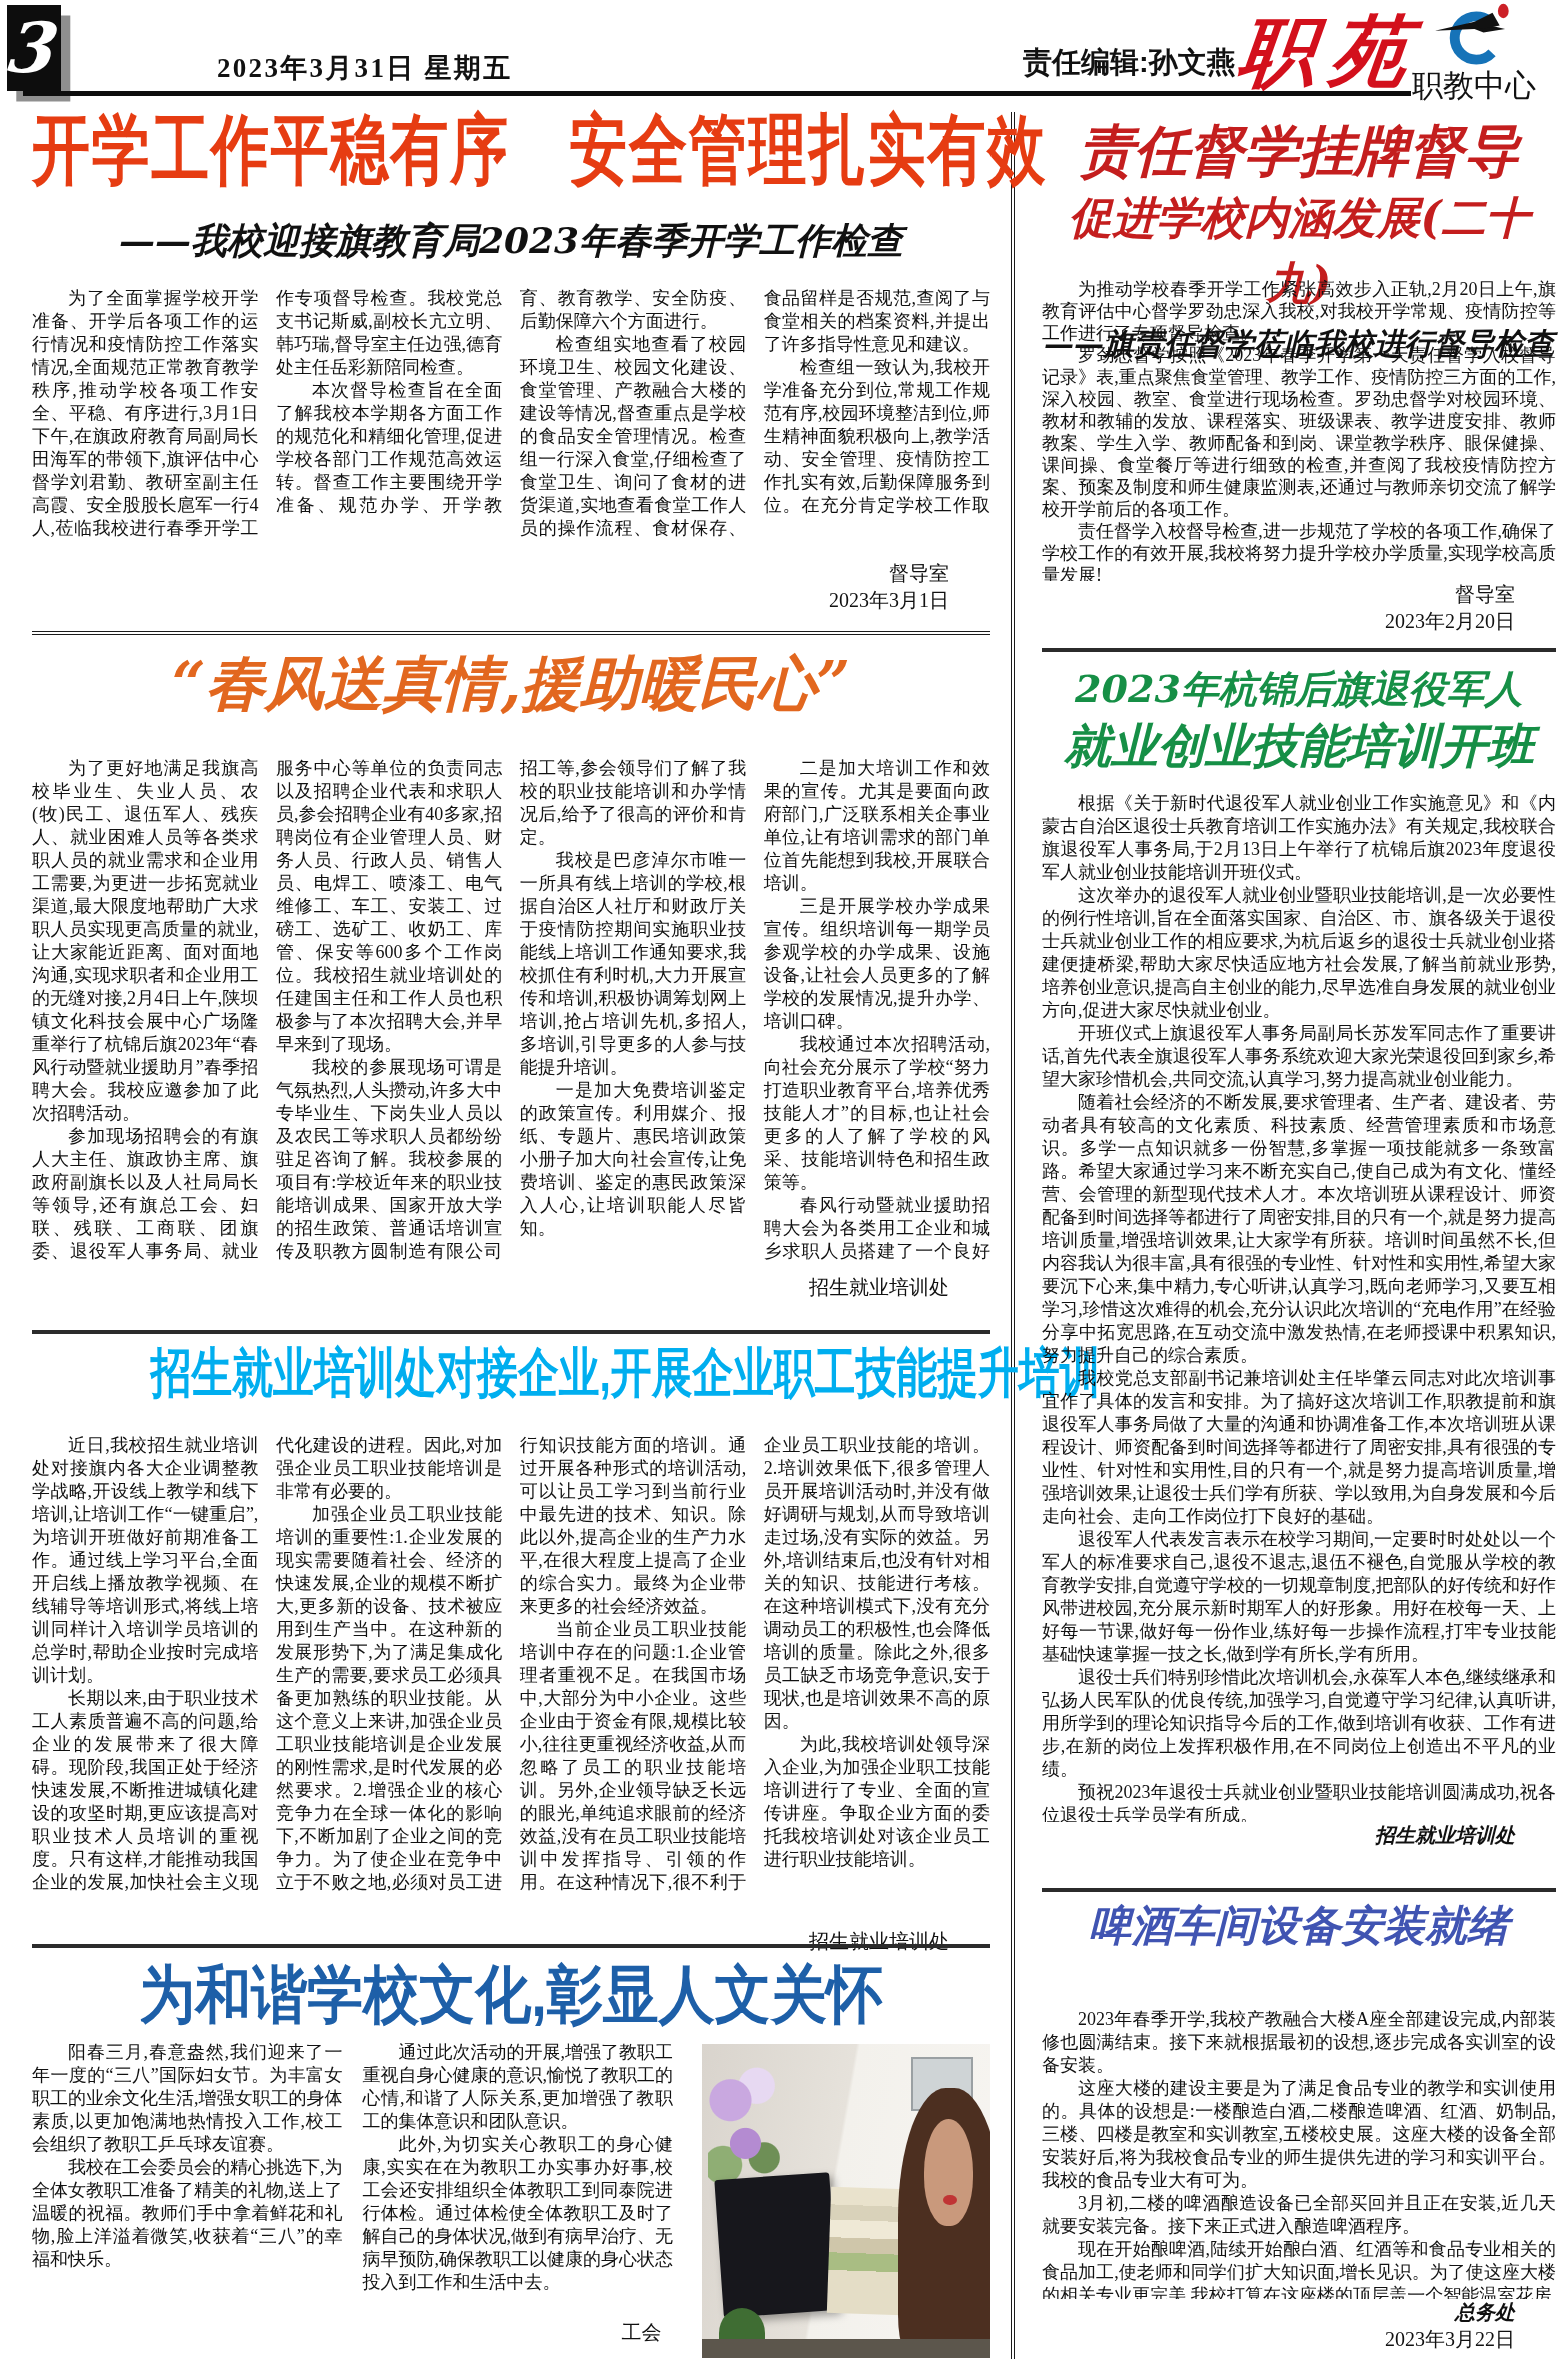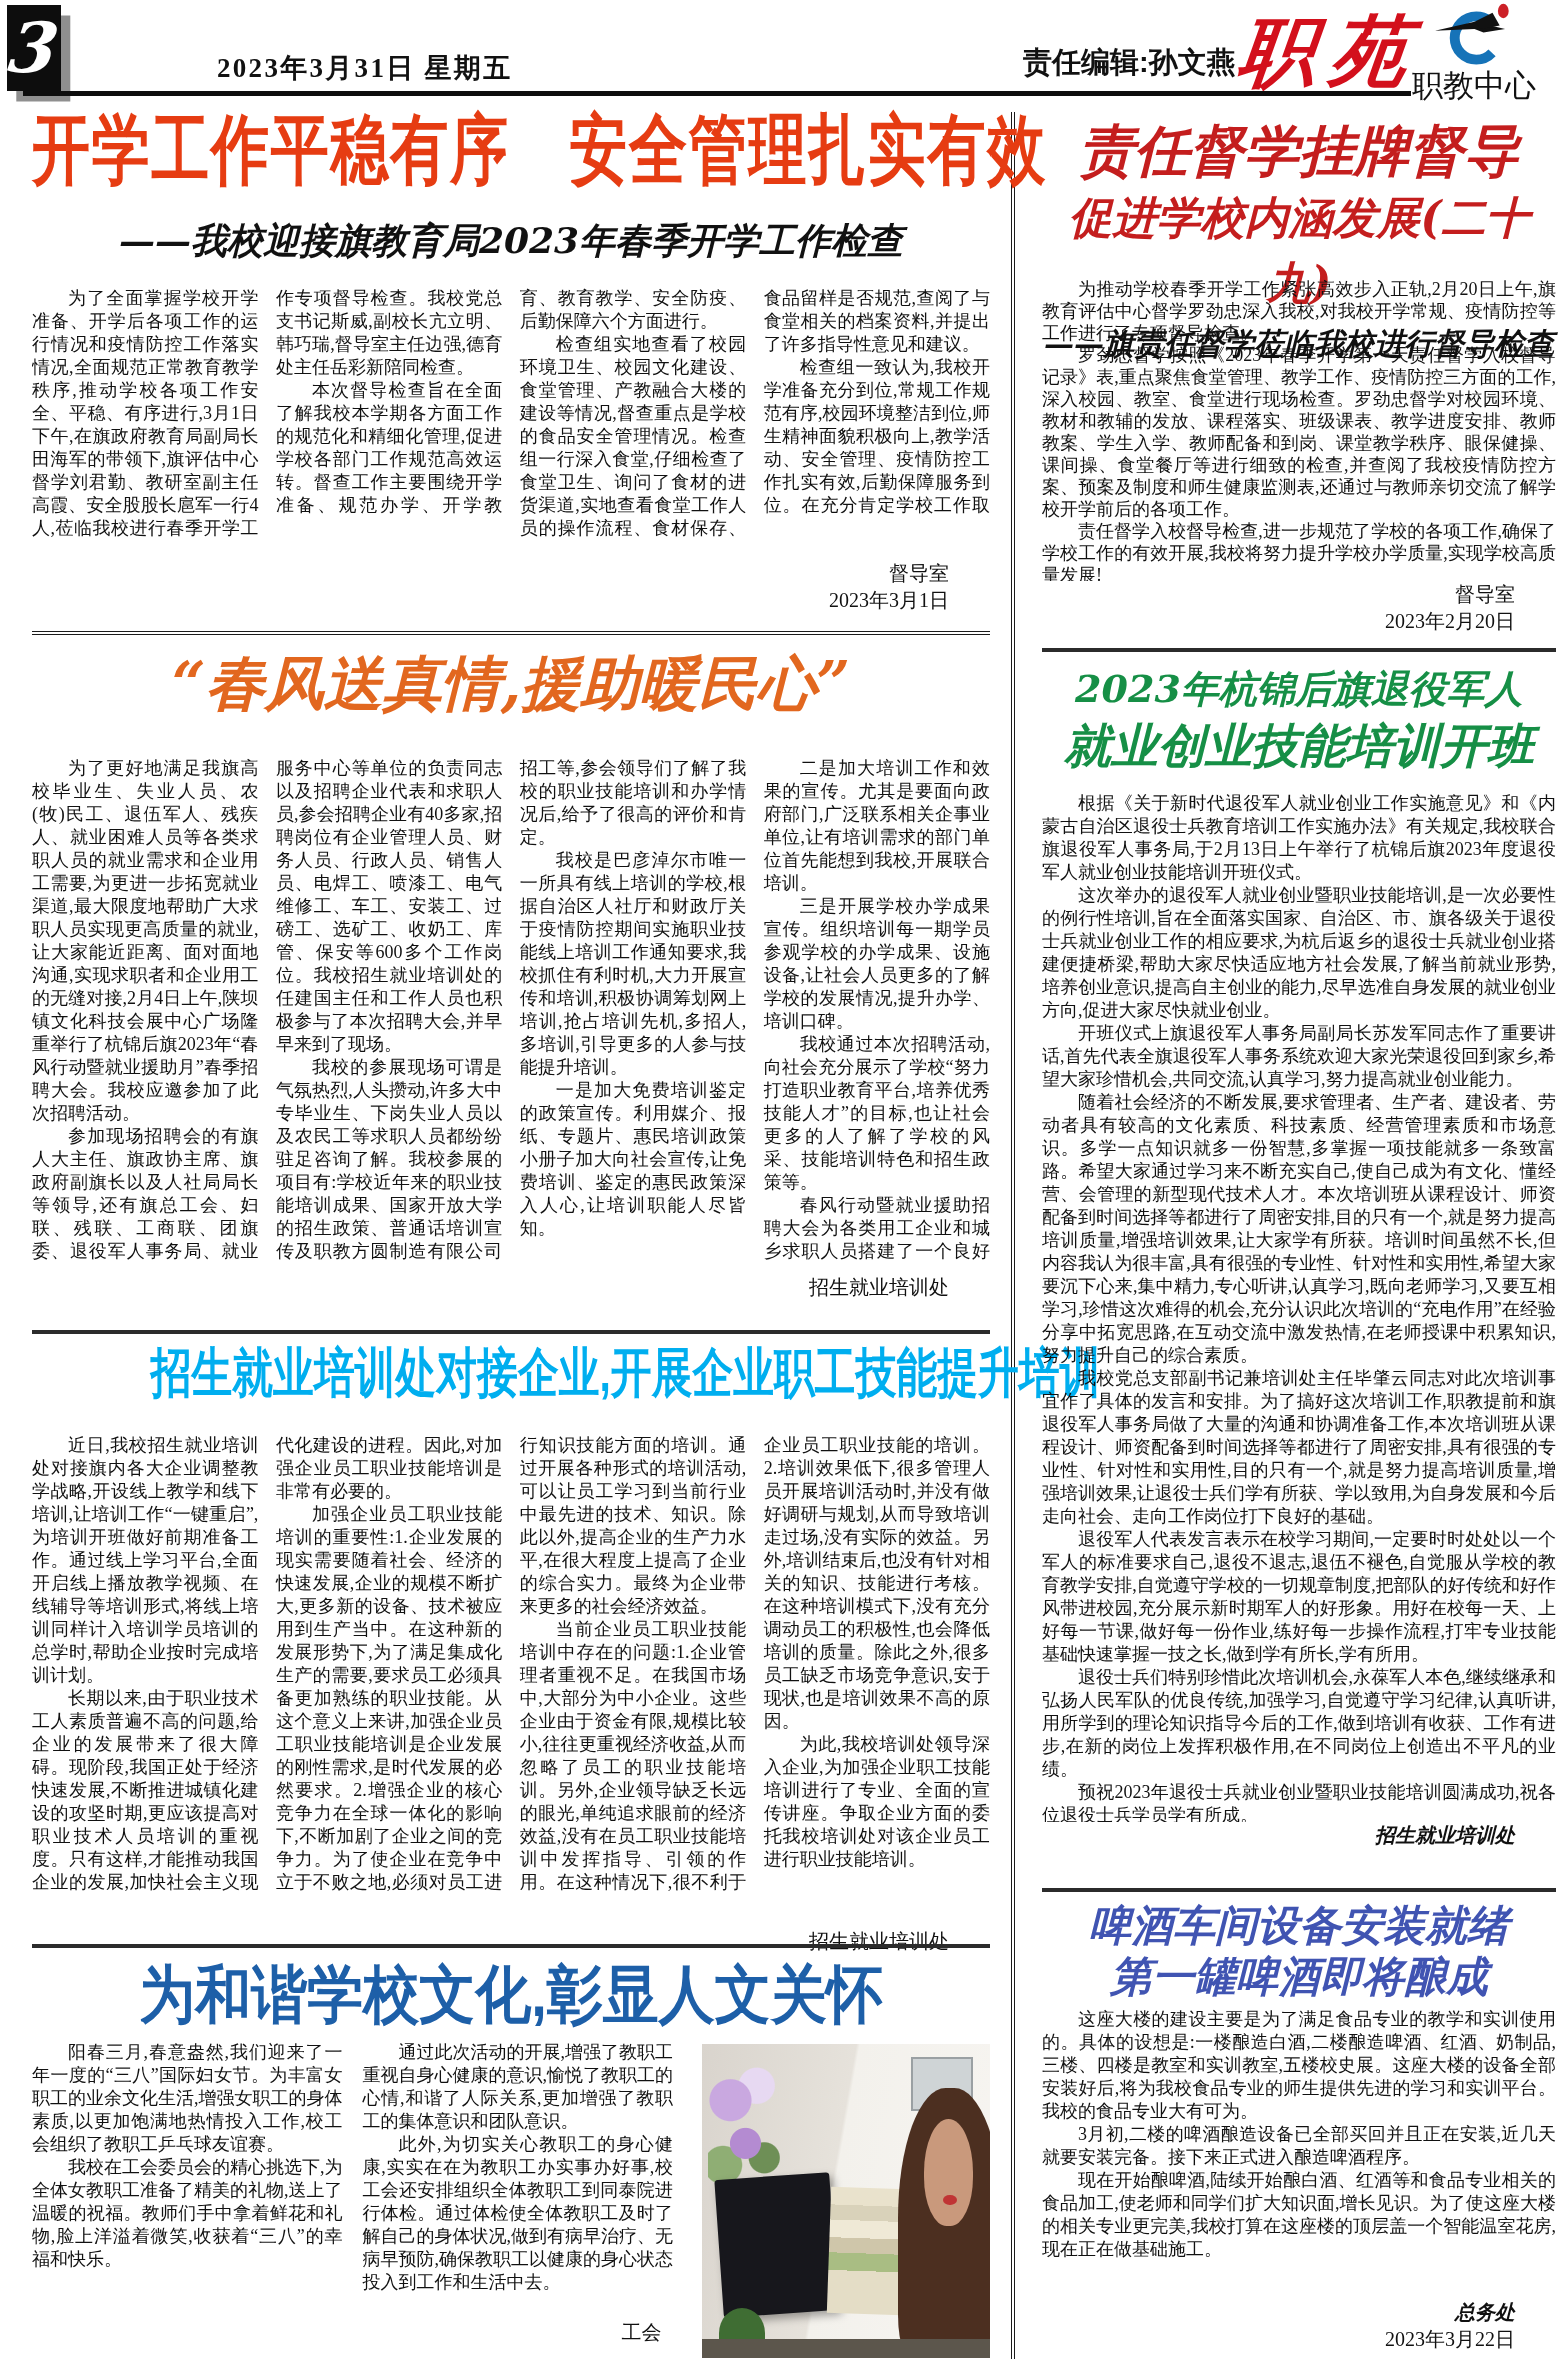--- a/index.html
+++ b/index.html
@@ -192,24 +192,24 @@
       <p>退役士兵们特别珍惜此次培训机会,永葆军人本色,继续继承和弘扬人民军队的优良传统,加强学习,自觉遵守学习纪律,认真听讲,用所学到的理论知识指导今后的工作,做到培训有收获、工作有进步,在新的岗位上发挥积极作用,在不同岗位上创造出不平凡的业绩。</p>
       <p>预祝2023年退役士兵就业创业暨职业技能培训圆满成功,祝各位退役士兵学员学有所成。</p>
     </div>
     <div class="sig h-script">招生就业培训处</div>
   </div>
 
   <div class="hrule" style="left:1042px;top:1888px;width:514px;"></div>
 
   <div style="position:absolute;left:1042px;top:1900px;width:514px;" class="center">
     <div class="h-script" style="font-size:42px;color:#4054b2;line-height:51px;">啤酒车间设备安装就绪</div>
-    <div class="h-script" style="font-size:42px;color:#4054b2;line-height:51px;">第一罐啤酒即将酿成</div>
   </div>
   <div style="position:absolute;left:1042px;top:2008px;width:514px;height:349px;">
     <div class="bodytext" style="height:291px;line-height:23px;">
+      <p>2023年春季开学,我校产教融合大楼A座全部建设完成,内部装修也圆满结束。接下来就根据最初的设想,逐步完成各实训室的设备安装。</p>
       <p>这座大楼的建设主要是为了满足食品专业的教学和实训使用的。具体的设想是:一楼酿造白酒,二楼酿造啤酒、红酒、奶制品,三楼、四楼是教室和实训教室,五楼校史展。这座大楼的设备全部安装好后,将为我校食品专业的师生提供先进的学习和实训平台。我校的食品专业大有可为。</p>
       <p>3月初,二楼的啤酒酿造设备已全部买回并且正在安装,近几天就要安装完备。接下来正式进入酿造啤酒程序。</p>
       <p>现在开始酿啤酒,陆续开始酿白酒、红酒等和食品专业相关的食品加工,使老师和同学们扩大知识面,增长见识。为了使这座大楼的相关专业更完美,我校打算在这座楼的顶层盖一个智能温室花房,现在正在做基础施工。</p>
     </div>
     <div class="sig h-script">总务处</div>
     <div class="sig">2023年3月22日</div>
   </div>
 
 </div>
 

